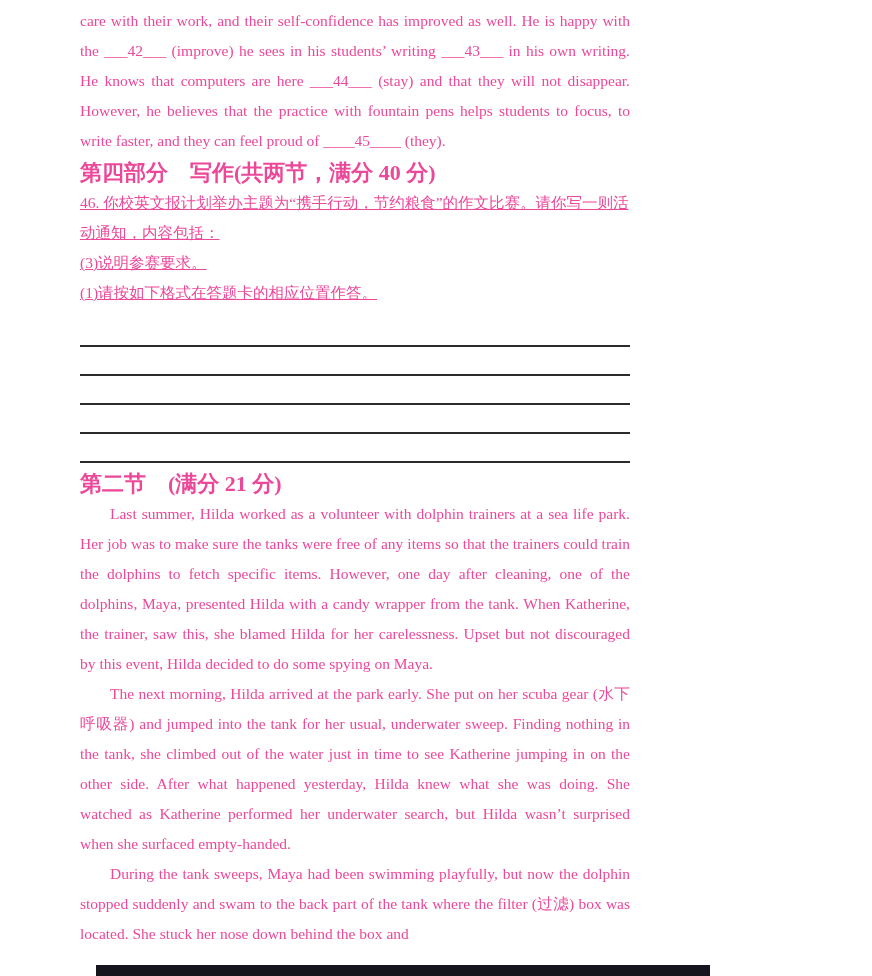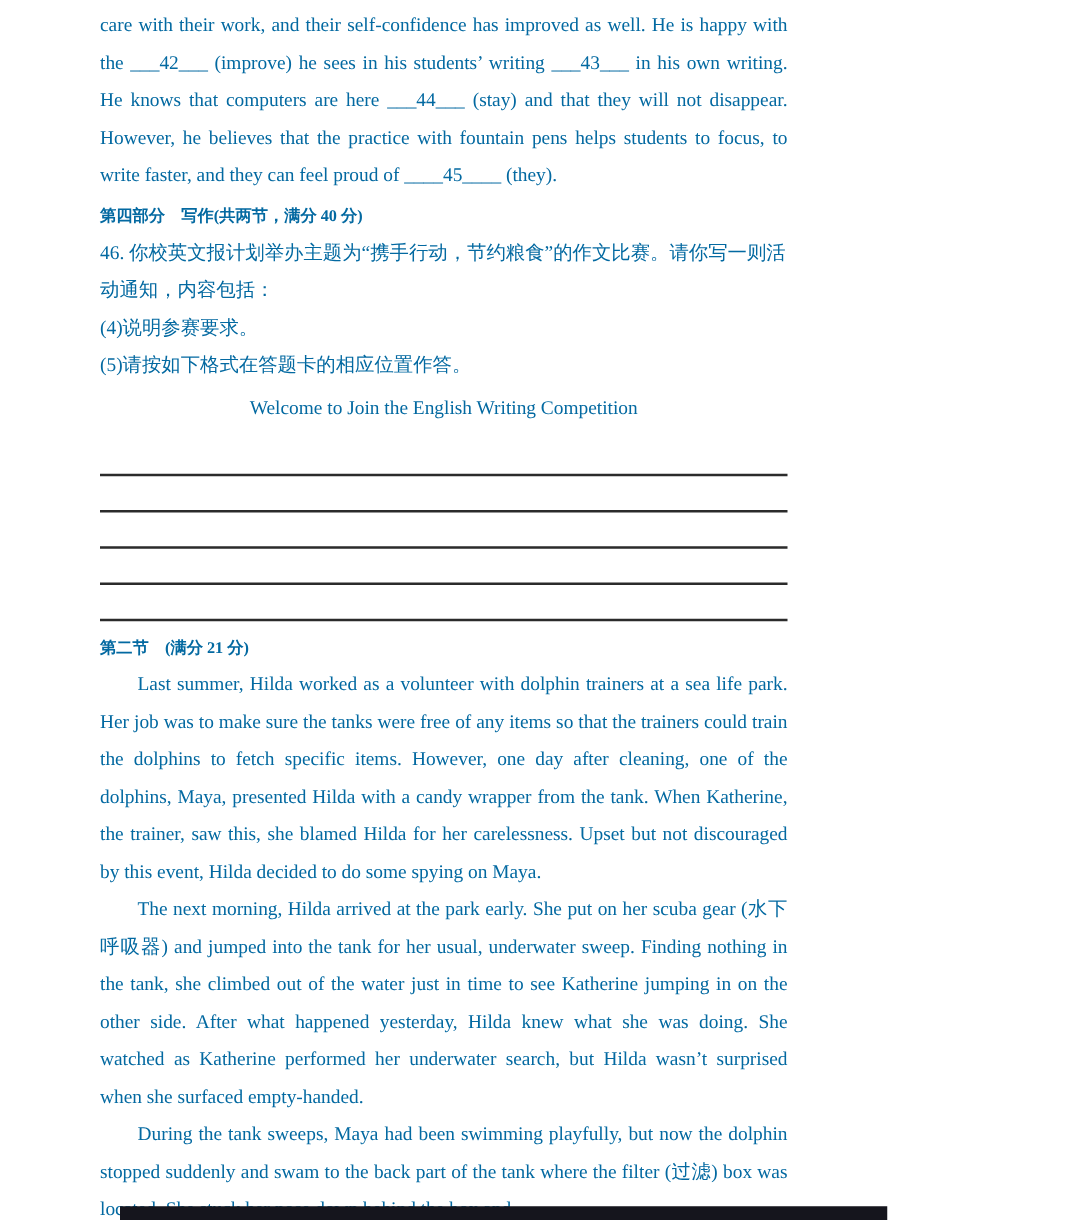--- a/index.html
+++ b/index.html
@@ -6,41 +6,42 @@
     margin: 0;
     padding: 0;
     background: #ffffff;
   }
   .page {
     position: relative;
     width: 710px;
     height: 976px;
     background: #ffffff;
     font-family: "Liberation Serif", "DejaVu Serif", serif;
-    color: #0369a1;
+    color: #ec4899;
     overflow: hidden;
     box-sizing: border-box;
   }
   .content {
     padding: 6px 80px 0 80px;
   }
   .para {
     font-size: 15.5px;
     line-height: 30px;
     text-align: justify;
   }
   .para.indent {
     text-indent: 30px;
   }
   .cn-line {
     font-size: 15.5px;
     line-height: 30px;
+    text-decoration: underline;
   }
   .heading {
-    font-size: 13px;
+    font-size: 22px;
     font-weight: bold;
     line-height: 30px;
     margin-top: 2px;
   }
   .comp-title {
     font-size: 15.5px;
     line-height: 30px;
     text-align: center;
     margin-top: 4px;
   }
@@ -65,24 +66,23 @@
 <body>
 
 <div class="page">
   <div class="content">
 
     <div class="para">care with their work, and their self-confidence has improved as well. He is happy with the ___42___ (improve) he sees in his students’ writing ___43___ in his own writing. He knows that computers are here ___44___ (stay) and that they will not disappear. However, he believes that the practice with fountain pens helps students to focus, to write faster, and they can feel proud of ____45____ (they).</div>
 
     <div class="heading">第四部分　写作(共两节，满分 40 分)</div>
 
     <div class="cn-line">46. 你校英文报计划举办主题为“携手行动，节约粮食”的作文比赛。请你写一则活动通知，内容包括：</div>
-    <div class="cn-line">(4)说明参赛要求。</div>
-    <div class="cn-line">(5)请按如下格式在答题卡的相应位置作答。</div>
+    <div class="cn-line">(3)说明参赛要求。</div>
+    <div class="cn-line">(1)请按如下格式在答题卡的相应位置作答。</div>
 
-    <div class="comp-title">Welcome to Join the English Writing Competition</div>
 
     <div class="answer-lines">
         <div class="answer-line"></div>
         <div class="answer-line"></div>
         <div class="answer-line"></div>
         <div class="answer-line"></div>
         <div class="answer-line"></div>
       </div>
 
     <div class="heading">第二节　(满分 21 分)</div>

